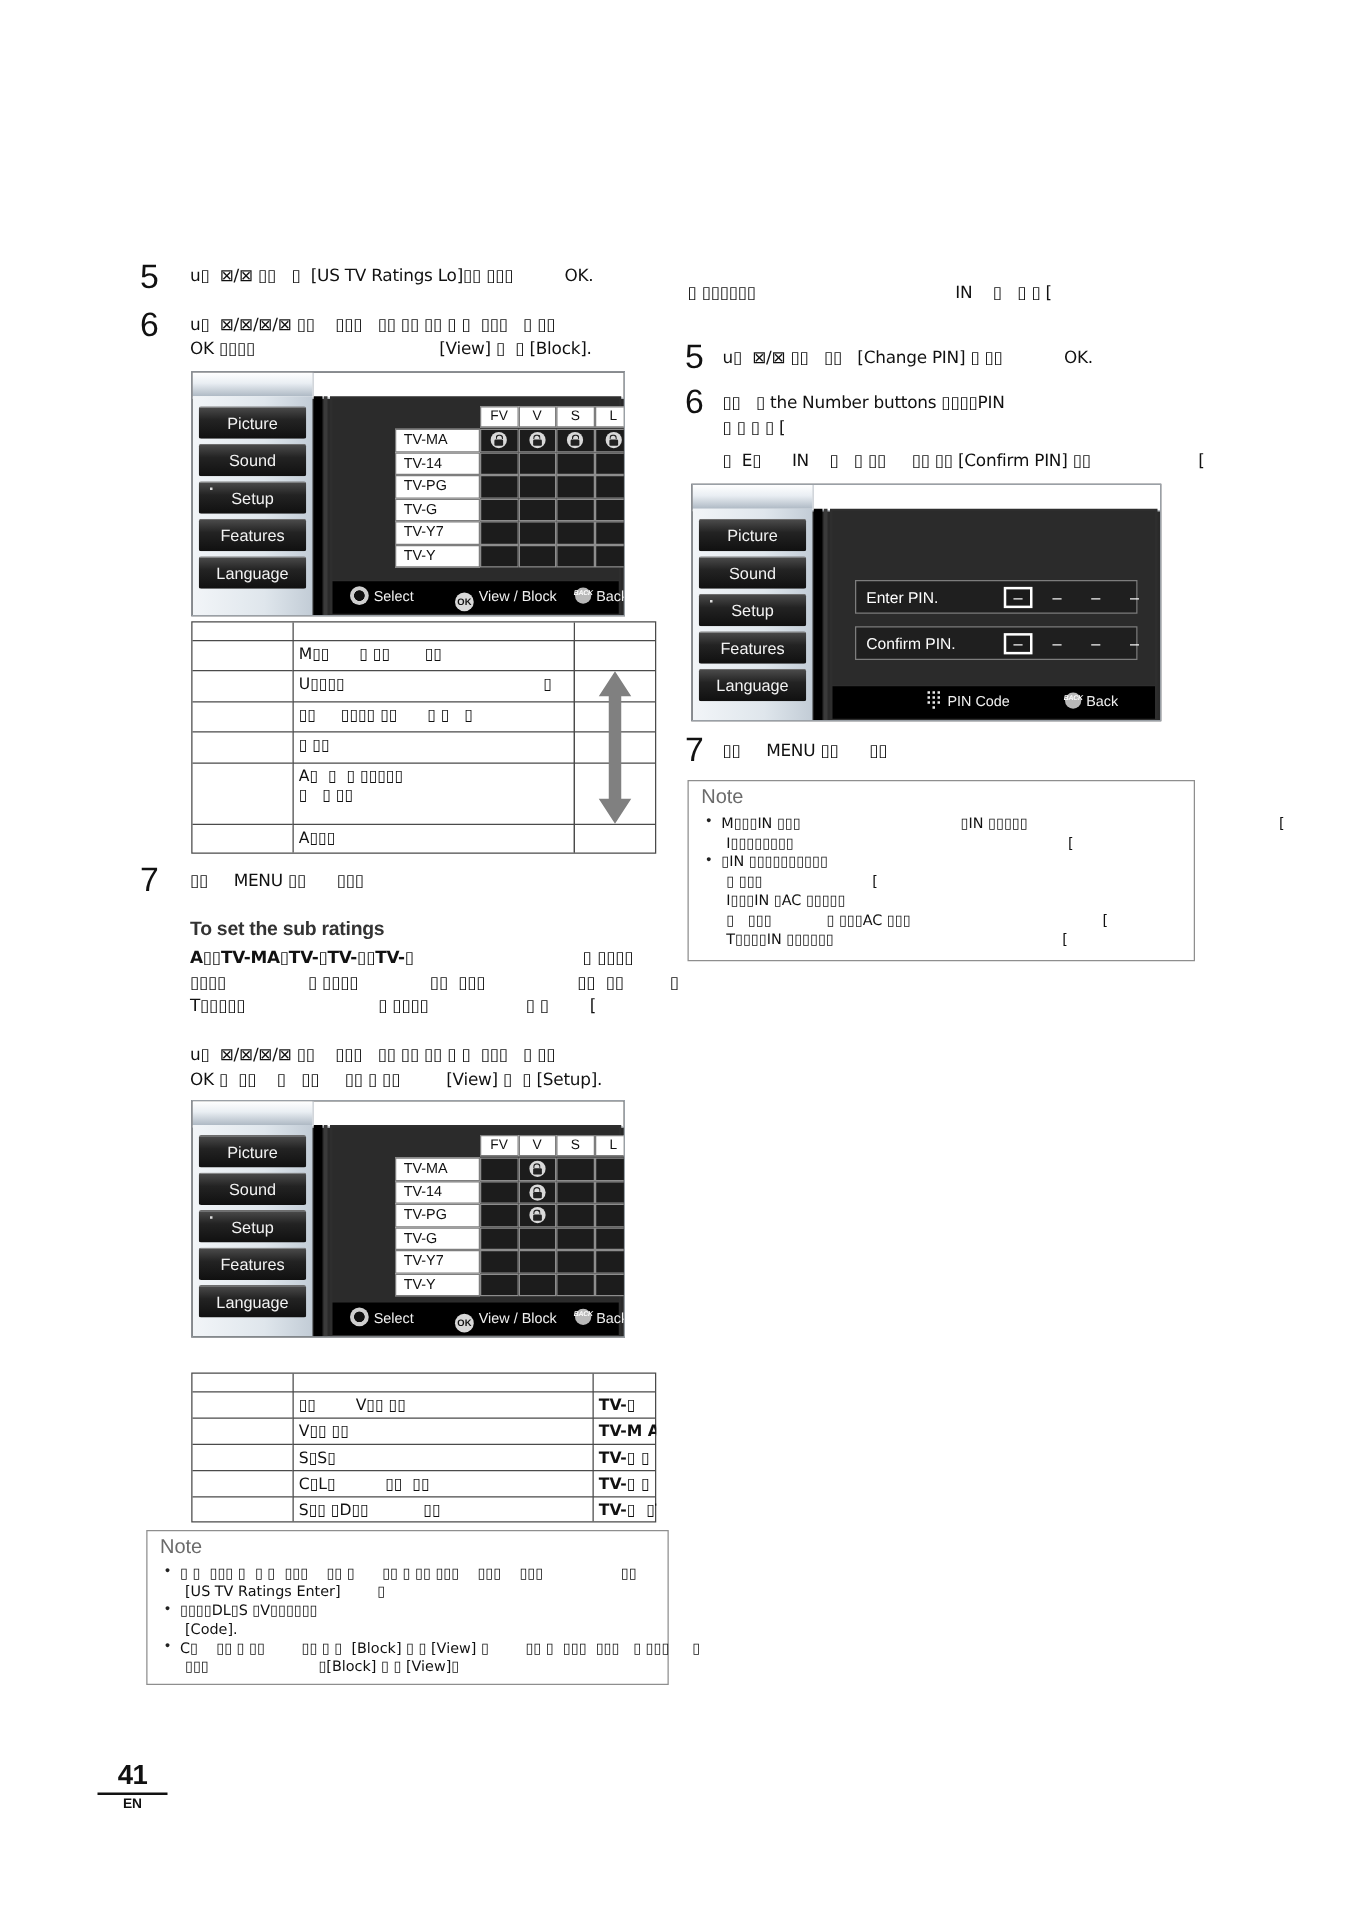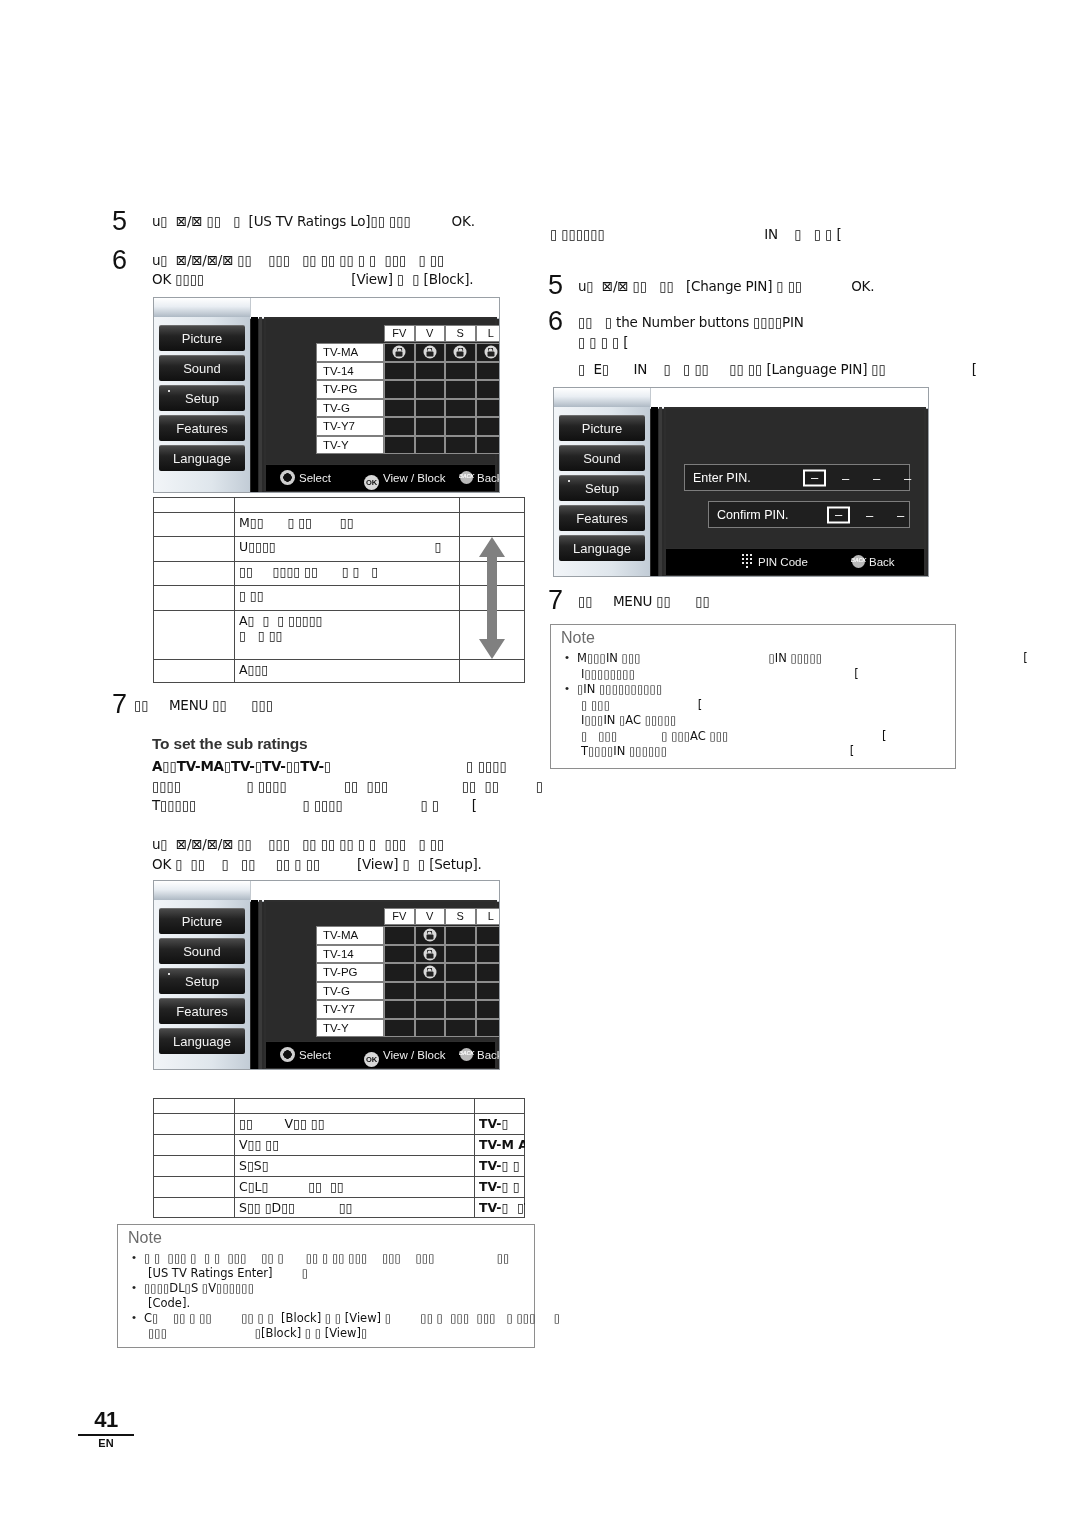--- a/index.html
+++ b/index.html
@@ -210,21 +210,21 @@
       <div class="vline" style="left: 305px;"></div>
       <div class="arrowcell" style="left: 318px; top: 35px; width: 40px; height: 130px;"><svg width="40" height="130" viewBox="0 0 40 130">
           <polygon points="20,4 33,24 25,24 25,106 33,106 20,126 7,106 15,106 15,24 7,24" fill="#808080"></polygon>
         </svg></div>
       <div class="vline" style="left: 305px; top: 14px;"></div>
     </div>
 
   <div style="position:absolute;left:112px;top:691px;">
     <span class="stepnum">7</span>
   </div>
-  <div class="txt boxy" style="position:absolute;left:134px;top:697px;">▯▯     MENU ▯▯      ▯▯▯</div>
+  <div class="txt boxy" style="position:absolute;left:152px;top:697px;">▯▯     MENU ▯▯      ▯▯▯</div>
 
   <div class="heading" style="position:absolute;left:152px;top:735px;color:#333;">To set the sub ratings</div>
   <div class="txt b boxy" style="position:absolute;left:152px;top:758px;">A▯▯TV-MA▯TV-▯TV-▯▯TV-▯                              ▯ ▯▯▯▯</div>
   <div class="txt boxy" style="position:absolute;left:152px;top:778px;">▯▯▯▯                ▯ ▯▯▯▯              ▯▯  ▯▯▯                  ▯▯  ▯▯         ▯</div>
   <div class="txt boxy" style="position:absolute;left:152px;top:797px;">T▯▯▯▯▯                          ▯ ▯▯▯▯                   ▯ ▯        [</div>
 
   <div class="txt boxy" style="position:absolute;left:152px;top:836px;">u▯  ⊠/⊠/⊠/⊠ ▯▯    ▯▯▯   ▯▯ ▯▯ ▯▯ ▯ ▯  ▯▯▯   ▯ ▯▯</div>
   <div class="txt boxy" style="position:absolute;left:152px;top:856px;">OK ▯  ▯▯    ▯   ▯▯     ▯▯ ▯ ▯▯         [View] ▯  ▯ [Setup].</div>
 
   <div class="osd" id="osd2" style="left:153px;top:880px;width:347px;height:190px;">
@@ -346,21 +346,21 @@
   <div style="position:absolute;left:548px;top:272px;">
     <span class="stepnum">5</span>
   </div>
   <div class="txt boxy" style="position:absolute;left:578px;top:278px;">u▯  ⊠/⊠ ▯▯   ▯▯   [Change PIN] ▯ ▯▯            OK.</div>
 
   <div style="position:absolute;left:548px;top:308px;">
     <span class="stepnum">6</span>
   </div>
   <div class="txt boxy" style="position:absolute;left:578px;top:314px;">▯▯   ▯ the Number buttons ▯▯▯▯PIN</div>
   <div class="txt boxy" style="position:absolute;left:578px;top:334px;">▯ ▯ ▯ ▯ [</div>
-  <div class="txt boxy" style="position:absolute;left:578px;top:361px;">▯  E▯      IN    ▯   ▯ ▯▯     ▯▯ ▯▯ [Language PIN] ▯▯                     [</div>
+  <div class="txt boxy" style="position:absolute;left:578px;top:361px;">▯  E▯      IN    ▯   ▯ ▯▯     ▯▯ ▯▯ [Confirm PIN] ▯▯                     [</div>
 
   <div class="osd" id="osdpin" style="left:553px;top:387px;width:376px;height:190px;">
     <div class="osd-topbar">
         <div class="tl"></div>
       </div>
     <div class="osd-left">
         <div class="menu-btn" style="top: 8px;"><span>Picture</span></div>
         <div class="menu-btn" style="top: 38px;"><span>Sound</span></div>
         <div class="menu-btn" style="top: 68px;"><span class="dot"></span><span>Setup</span></div>
         <div class="menu-btn" style="top: 98px;"><span>Features</span></div>
@@ -372,21 +372,21 @@
       <div class="osd-panel" id="pinpanel">
           <div class="pinrow" style="left: 18px; right: 14px; top: 55px; height: 27px;">
             <div class="pinlabel">Enter PIN.</div>
             <div class="dashsel" style="left: 118px;">
               <span>–</span>
             </div>
             <div class="dash" style="left: 157px;">–</div>
             <div class="dash" style="left: 188px;">–</div>
             <div class="dash" style="left: 219px;">–</div>
           </div>
-          <div class="pinrow" style="left: 18px; right: 14px; top: 92px; height: 27px; margin-left: 24px;">
+          <div class="pinrow" style="left: 18px; right: 14px; top: 92px; height: 27px;">
             <div class="pinlabel">Confirm PIN.</div>
             <div class="dashsel" style="left: 118px;">
               <span>–</span>
             </div>
             <div class="dash" style="left: 157px;">–</div>
             <div class="dash" style="left: 188px;">–</div>
             <div class="dash" style="left: 219px;">–</div>
           </div>
         </div>
       <div class="osd-foot">

